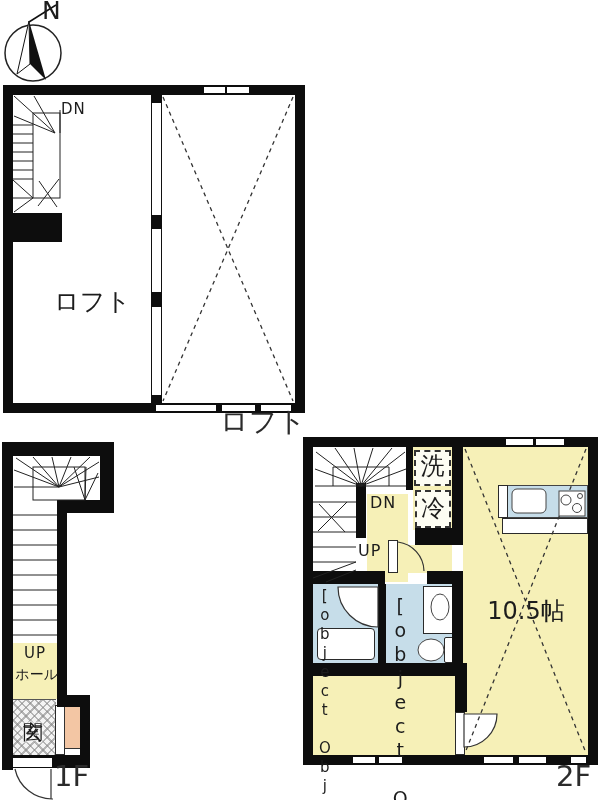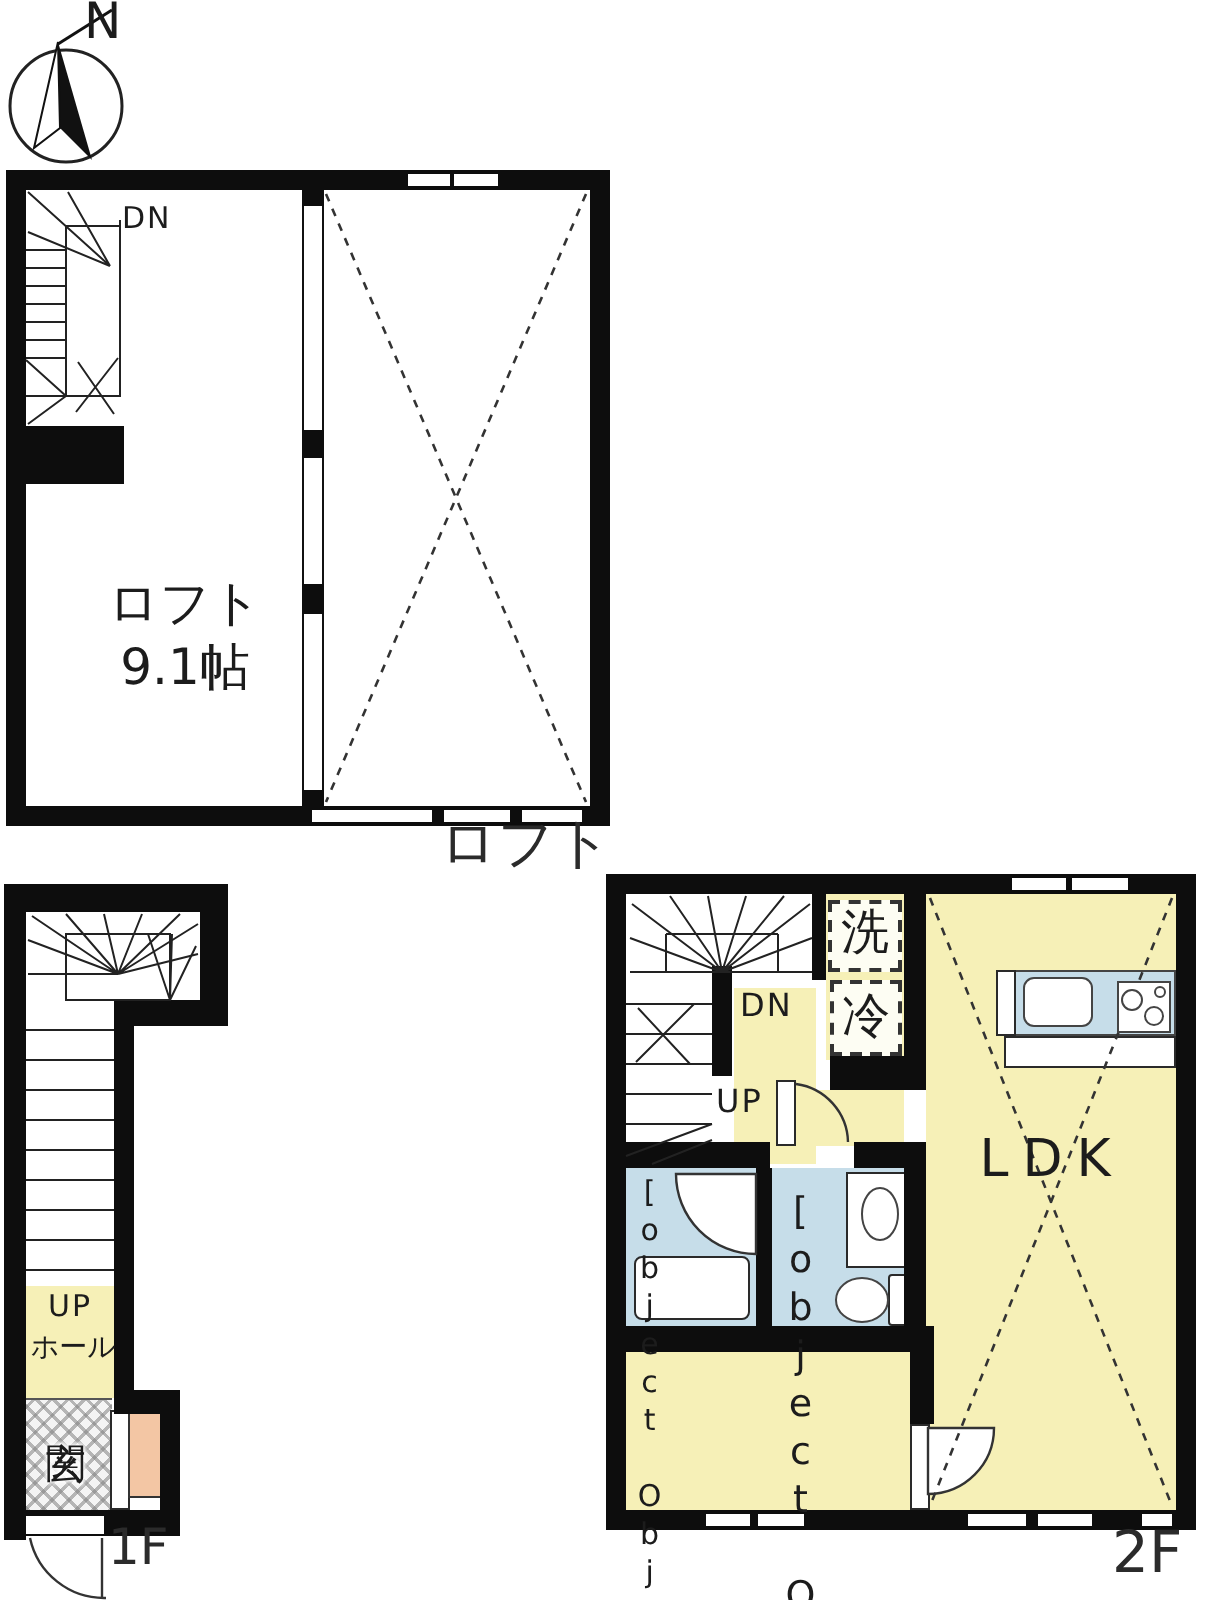--- a/index.html
+++ b/index.html
@@ -167,30 +167,29 @@
       <polygon points="29,21 46,80 30,64" fill="#111"></polygon>
       <polygon points="29,21 30,64 17,74" fill="#fff" stroke="#111" stroke-width="1"></polygon>
       <path d="M29 22L56 5" stroke="#111" stroke-width="1.5" fill="none"></path>
     </g>
   </svg>
 
   <div class="lbl" style="left:42px;top:-3px;font-size:25px">N</div>
 
   <div class="lbl" style="left:61px;top:101px;font-size:15px;letter-spacing:1px">DN</div>
   <div class="lbl" style="left:40px;top:288px;width:105px;text-align:center;font-size:25px">ロフト</div>
-  <div class="lbl" style="left:40px;top:320px;width:105px;text-align:center;font-size:25px">9.1帖</div>
   <div class="lbl" style="left:220px;top:406px;font-size:28px;color:#2b2b2b">ロフト</div>
 
   <div class="lbl" style="left:13px;top:645px;width:44px;text-align:center;font-size:15px;letter-spacing:1px">UP</div>
   <div class="lbl" style="left:12px;top:667px;width:46px;text-align:right;font-size:14px">ホール</div>
   <div class="lbl vtext halo" style="left:22px;top:705px;font-size:20px;height:50px">玄関</div>
-  <div class="lbl" style="left:54px;top:760px;font-size:25px;color:#2b2b2b">1F</div>
+  <div class="lbl" style="left:54px;top:760px;font-size:29px;color:#2b2b2b">1F</div>
 
   <div class="lbl" style="left:370px;top:494px;font-size:16px;letter-spacing:1px">DN</div>
   <div class="lbl" style="left:358px;top:542px;font-size:16px;letter-spacing:1px">UP</div>
   <div class="lbl" style="left:414px;top:453px;width:37px;text-align:center;font-size:24px">洗</div>
   <div class="lbl" style="left:415px;top:495px;width:36px;text-align:center;font-size:24px">冷</div>
-  <div class="lbl" style="left:463px;top:566px;width:126px;text-align:center;font-size:26px;letter-spacing:7px">LDK</div>
+  <div class="lbl" style="left:463px;top:598px;width:126px;text-align:center;font-size:24px">10.5帖</div>
   <div class="lbl vtext" style="left:316px;top:587px;font-size:15px;height:44px;letter-spacing:1px">[object Object]</div>
   <div class="lbl vtext" style="left:389px;top:595px;font-size:19px;height:56px;letter-spacing:2px">[object Object]</div>
   <div class="lbl" style="left:556px;top:760px;font-size:29px;color:#2b2b2b">2F</div>
 
 </div>
 
 </body></html>

